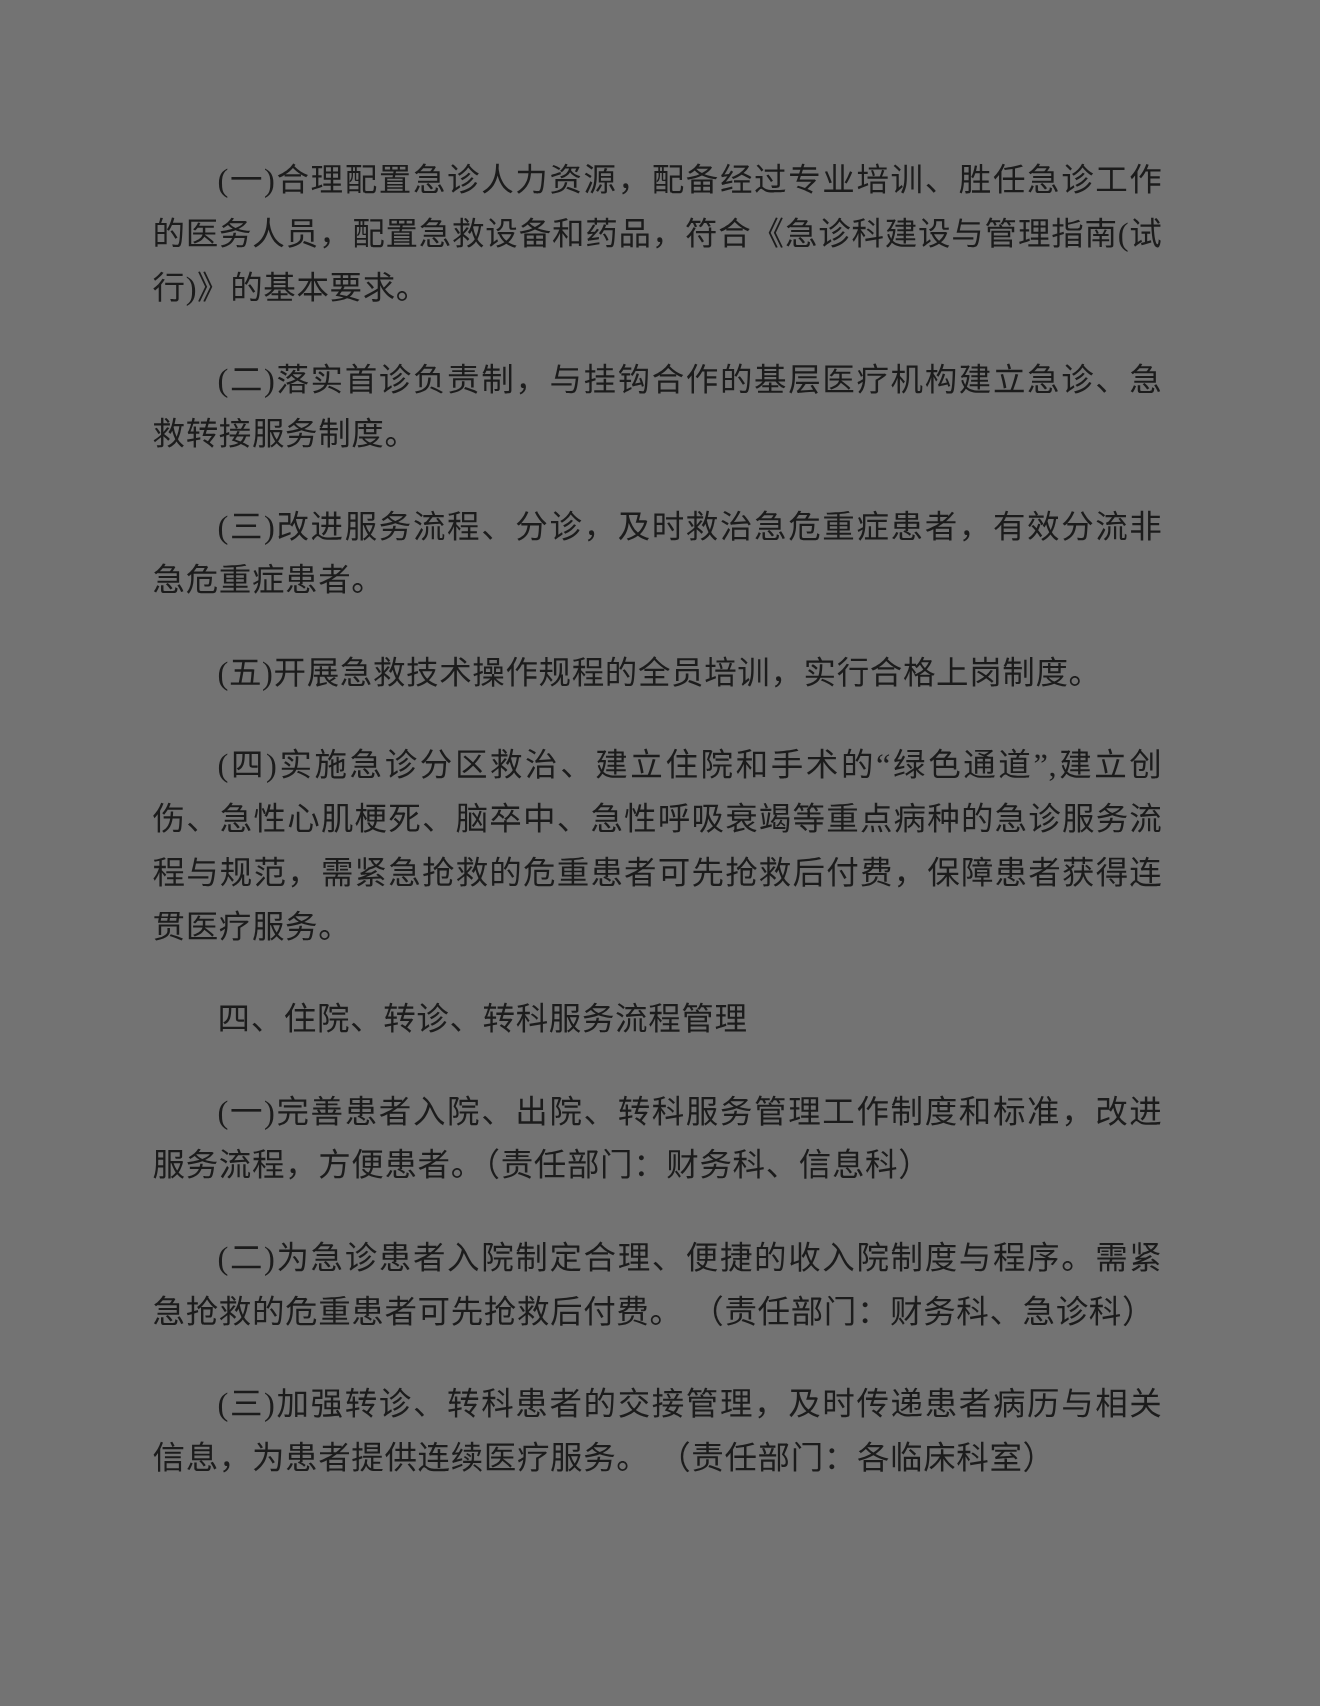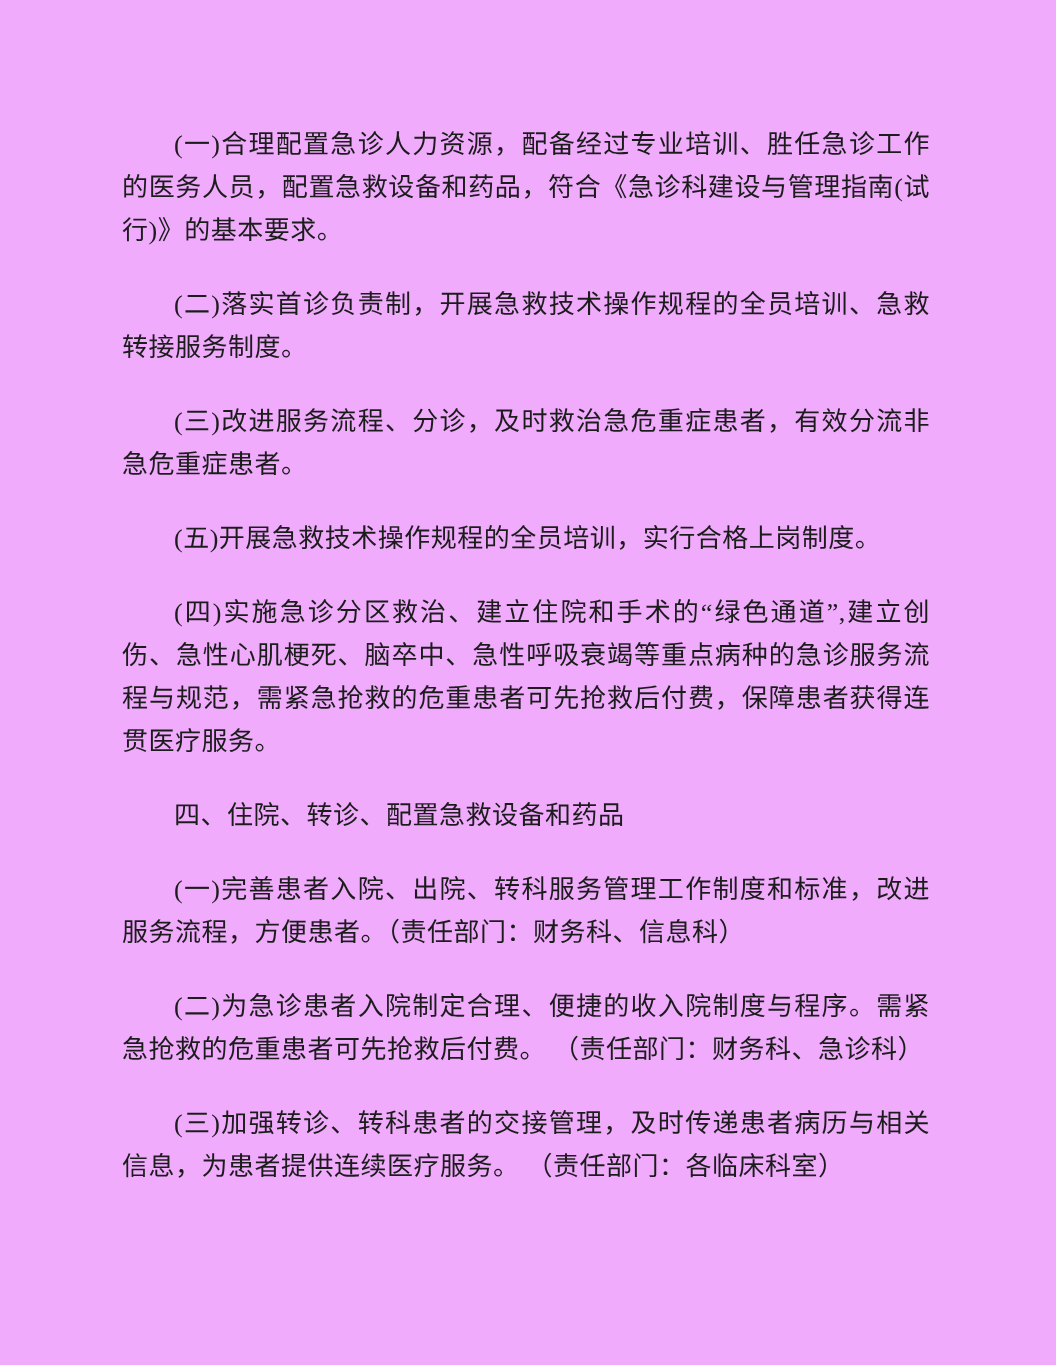--- a/index.html
+++ b/index.html
@@ -5,21 +5,21 @@
   html, body {
     margin: 0;
     padding: 0;
     background: #ffffff;
   }
   .page {
     position: relative;
     width: 1056px;
     height: 1365px;
     margin: 0 auto;
-    background: #f0abfc;
+    background: #737373;
     overflow: hidden;
     box-sizing: border-box;
     padding: 123px 126px 0 122px;
     font-family: "Liberation Serif", "DejaVu Serif", serif;
     color: #1c1c1c;
   }
   .doc-body {
     width: 808px;
   }
   .para {
@@ -38,22 +38,22 @@
   .section-heading {
     text-align: left;
   }
 </style>
 </head>
 <body>
 
 <div class="page">
   <div class="doc-body">
     <p class="para">(一)合理配置急诊人力资源，配备经过专业培训、胜任急诊工作的医务人员，配置急救设备和药品，符合《急诊科建设与管理指南(试行)》的基本要求。</p>
-    <p class="para">(二)落实首诊负责制，开展急救技术操作规程的全员培训、急救转接服务制度。</p>
+    <p class="para">(二)落实首诊负责制，与挂钩合作的基层医疗机构建立急诊、急救转接服务制度。</p>
     <p class="para">(三)改进服务流程、分诊，及时救治急危重症患者，有效分流非急危重症患者。</p>
     <p class="para">(五)开展急救技术操作规程的全员培训，实行合格上岗制度。</p>
     <p class="para">(四)实施急诊分区救治、建立住院和手术的“绿色通道”,建立创伤、急性心肌梗死、脑卒中、急性呼吸衰竭等重点病种的急诊服务流程与规范，需紧急抢救的危重患者可先抢救后付费，保障患者获得连贯医疗服务。</p>
-    <p class="para section-heading">四、住院、转诊、配置急救设备和药品</p>
+    <p class="para section-heading">四、住院、转诊、转科服务流程管理</p>
     <p class="para">(一)完善患者入院、出院、转科服务管理工作制度和标准，改进服务流程，方便患者。（责任部门：财务科、信息科）</p>
     <p class="para">(二)为急诊患者入院制定合理、便捷的收入院制度与程序。需紧急抢救的危重患者可先抢救后付费。 （责任部门：财务科、急诊科）</p>
     <p class="para">(三)加强转诊、转科患者的交接管理，及时传递患者病历与相关信息，为患者提供连续医疗服务。 （责任部门：各临床科室）</p>
   </div>
 </div>
 
 </body></html>

